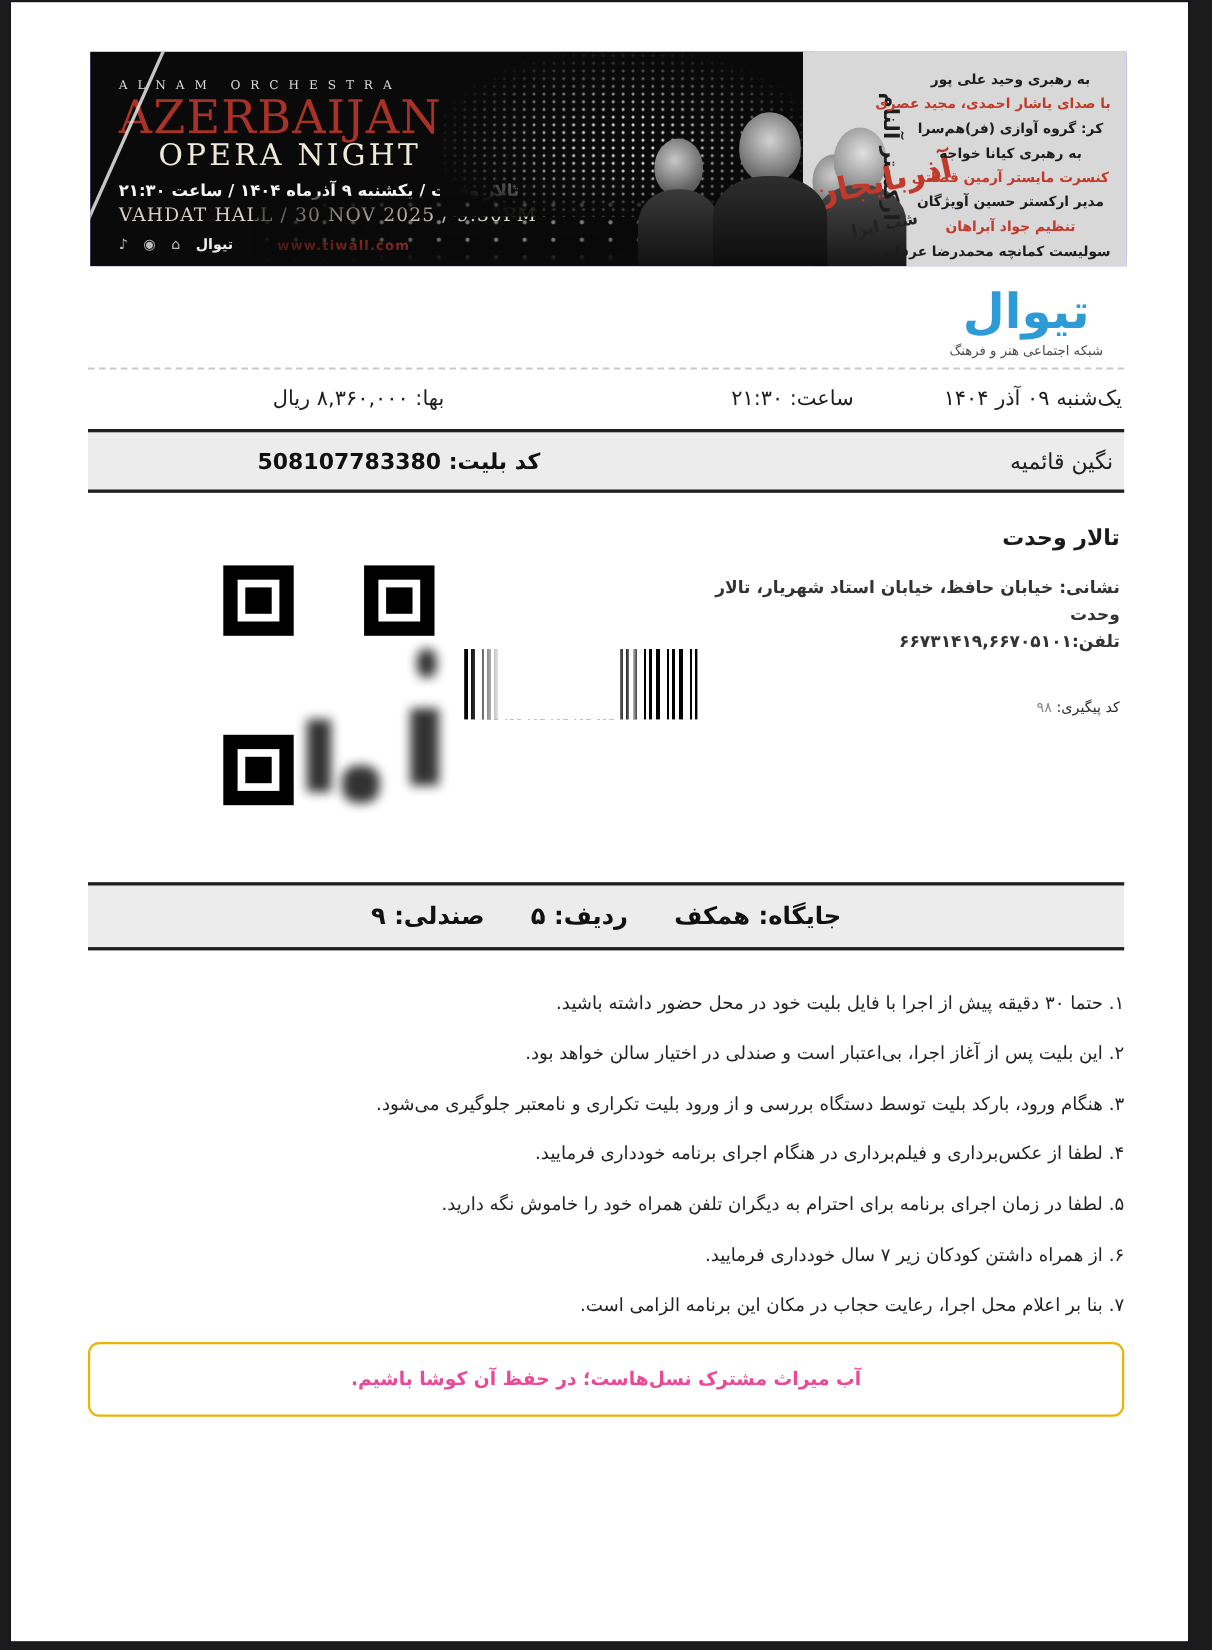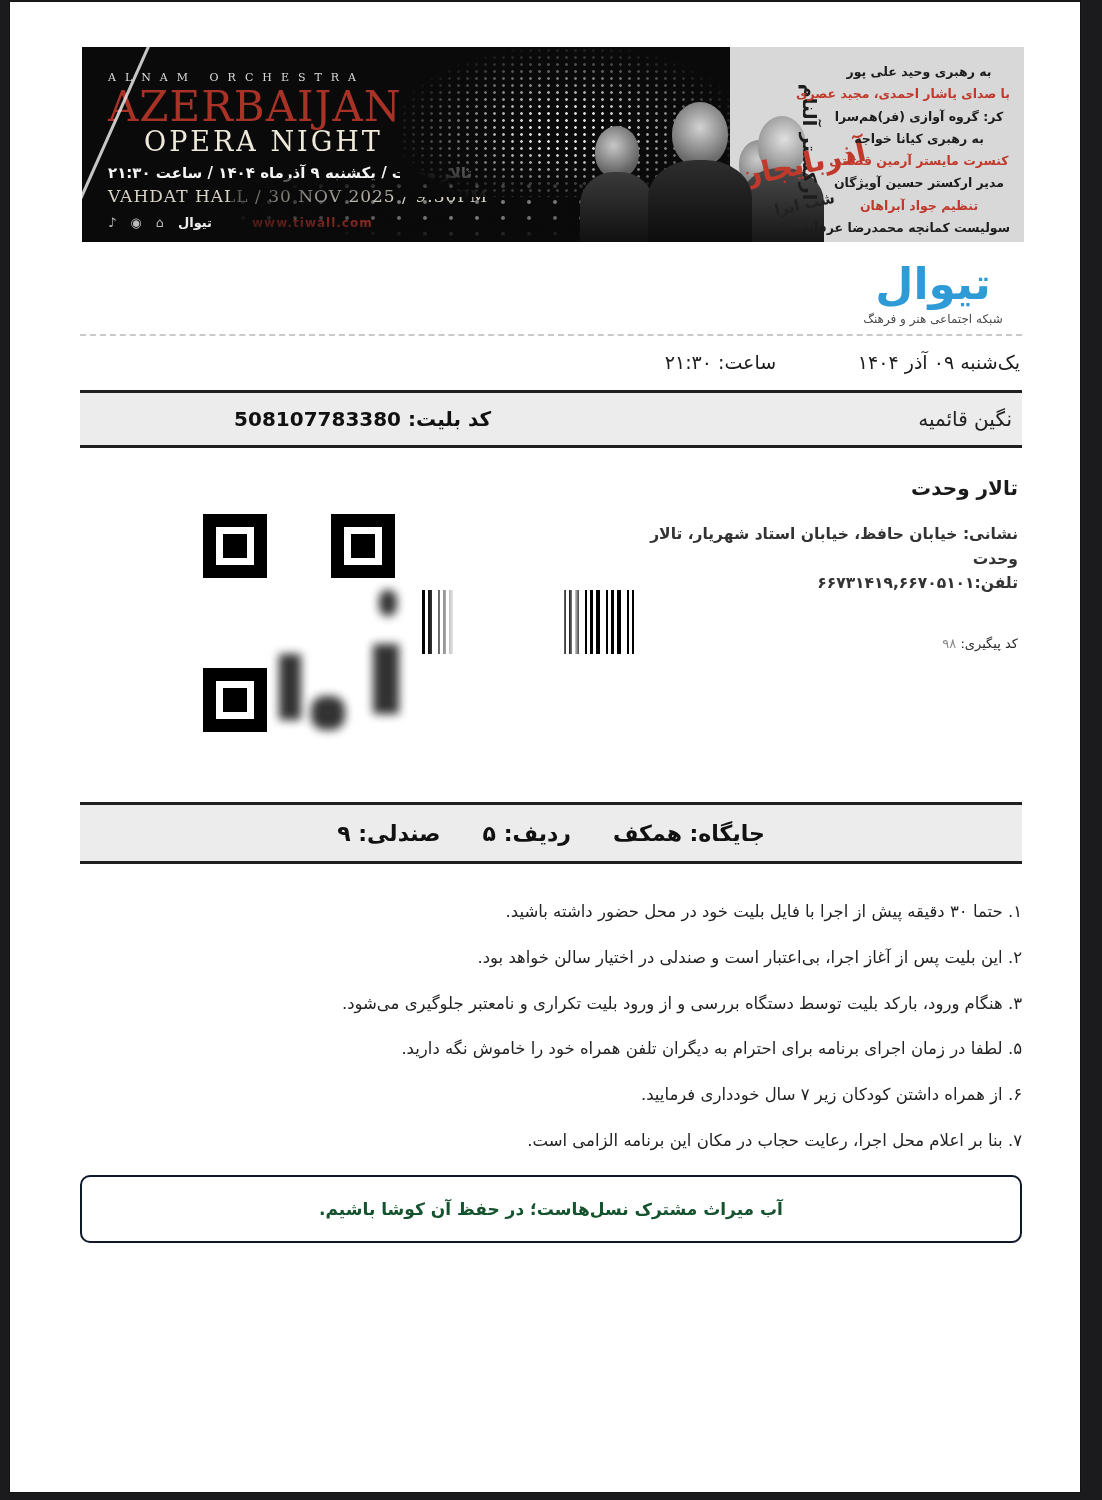--- a/index.html
+++ b/index.html
@@ -119,22 +119,22 @@
   .b4{right:18px;top:96px;width:18px;height:26px;border-radius:40%;}
   .seat-bar{
     margin-top:30px;height:56px;background:#ececec;
     border-top:3px solid #1f1f21;border-bottom:3px solid #1f1f21;
     display:flex;align-items:center;justify-content:center;gap:42px;
     font-size:22px;font-weight:bold;color:#111;
   }
   .rules{margin-top:36px;text-align:right;}
   .rule{font-size:16.5px;color:#222;line-height:1.5;margin-bottom:21px;}
   .footer-box{
-    margin-top:18px;border:2px solid #0f172a;border-radius:10px;
-    padding:22px 26px;text-align:center;font-size:17px;font-weight:bold;color:#14532d;
+    margin-top:18px;border:2px solid #eab308;border-radius:10px;
+    padding:22px 26px;text-align:center;font-size:17px;font-weight:bold;color:#ec4899;
   }
 </style>
 </head>
 <body>
 
 <div class="page">
 
   <div class="banner">
     <div class="banner-black">
       <div class="slash-deco"></div>
@@ -195,20 +195,21 @@
         <div class="brand-logo">تیوال</div>
         <div class="brand-tagline">شبکه اجتماعی هنر و فرهنگ</div>
       </div>
     </div>
 
     <div class="dashed-sep"></div>
 
     <div class="info-row">
       <div class="info-date">یک‌شنبه ۰۹ آذر ۱۴۰۴</div>
       <div class="info-time">ساعت: ۲۱:۳۰</div>
+      <div class="info-price">بها: ۸,۳۶۰,۰۰۰ ریال</div>
     </div>
 
     <div class="holder-bar">
       <div class="holder-name">نگین قائمیه</div>
       <div class="ticket-code">کد بلیت: 508107783380</div>
     </div>
 
     <div class="mid">
       <div class="venue-col">
         <div class="venue-name">تالار وحدت</div>
@@ -238,20 +239,21 @@
     <div class="seat-bar">
       <span>جایگاه: همکف</span>
       <span>ردیف: ۵</span>
       <span>صندلی: ۹</span>
     </div>
 
     <div class="rules">
       <div class="rule">۱. حتما ۳۰ دقیقه پیش از اجرا با فایل بلیت خود در محل حضور داشته باشید.</div>
       <div class="rule">۲. این بلیت پس از آغاز اجرا، بی‌اعتبار است و صندلی در اختیار سالن خواهد بود.</div>
       <div class="rule">۳. هنگام ورود، بارکد بلیت توسط دستگاه بررسی و از ورود بلیت تکراری و نامعتبر جلوگیری می‌شود.</div>
+      <div class="rule">۴. لطفا از عکس‌برداری و فیلم‌برداری در هنگام اجرای برنامه خودداری فرمایید.</div>
       <div class="rule">۵. لطفا در زمان اجرای برنامه برای احترام به دیگران تلفن همراه خود را خاموش نگه دارید.</div>
       <div class="rule">۶. از همراه داشتن کودکان زیر ۷ سال خودداری فرمایید.</div>
       <div class="rule">۷. بنا بر اعلام محل اجرا، رعایت حجاب در مکان این برنامه الزامی است.</div>
     </div>
 
     <div class="footer-box">
       <span>آب میراث مشترک نسل‌هاست؛ در حفظ آن کوشا باشیم.</span>
     </div>
 
   </div>

